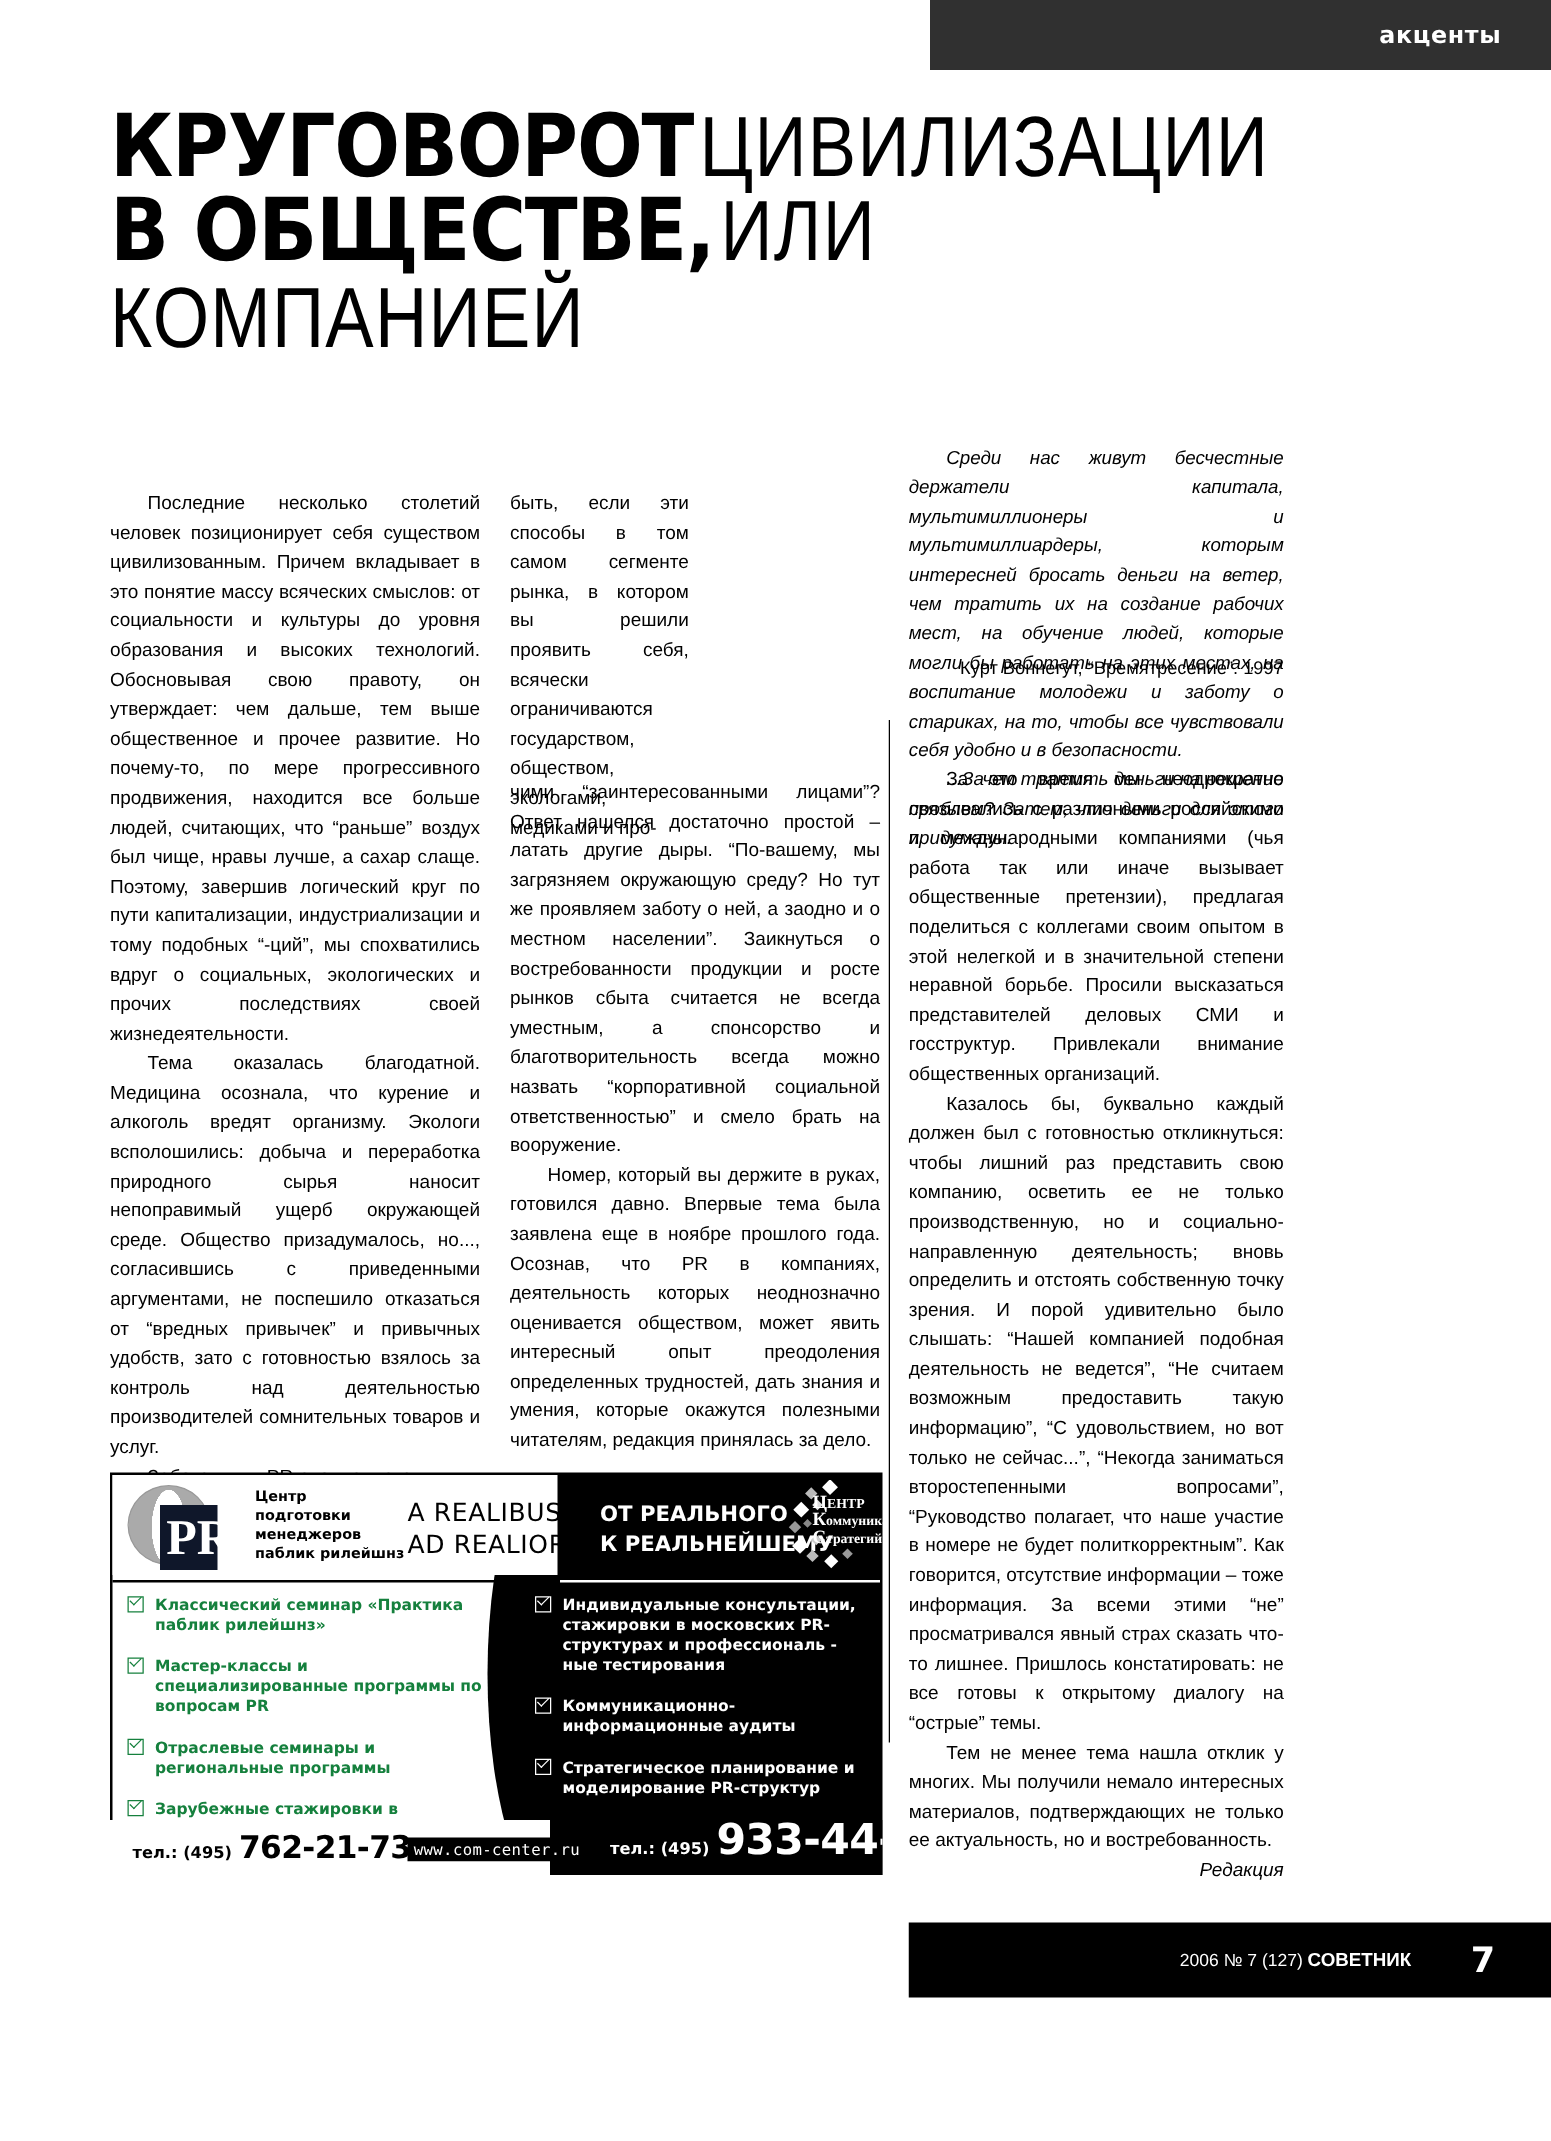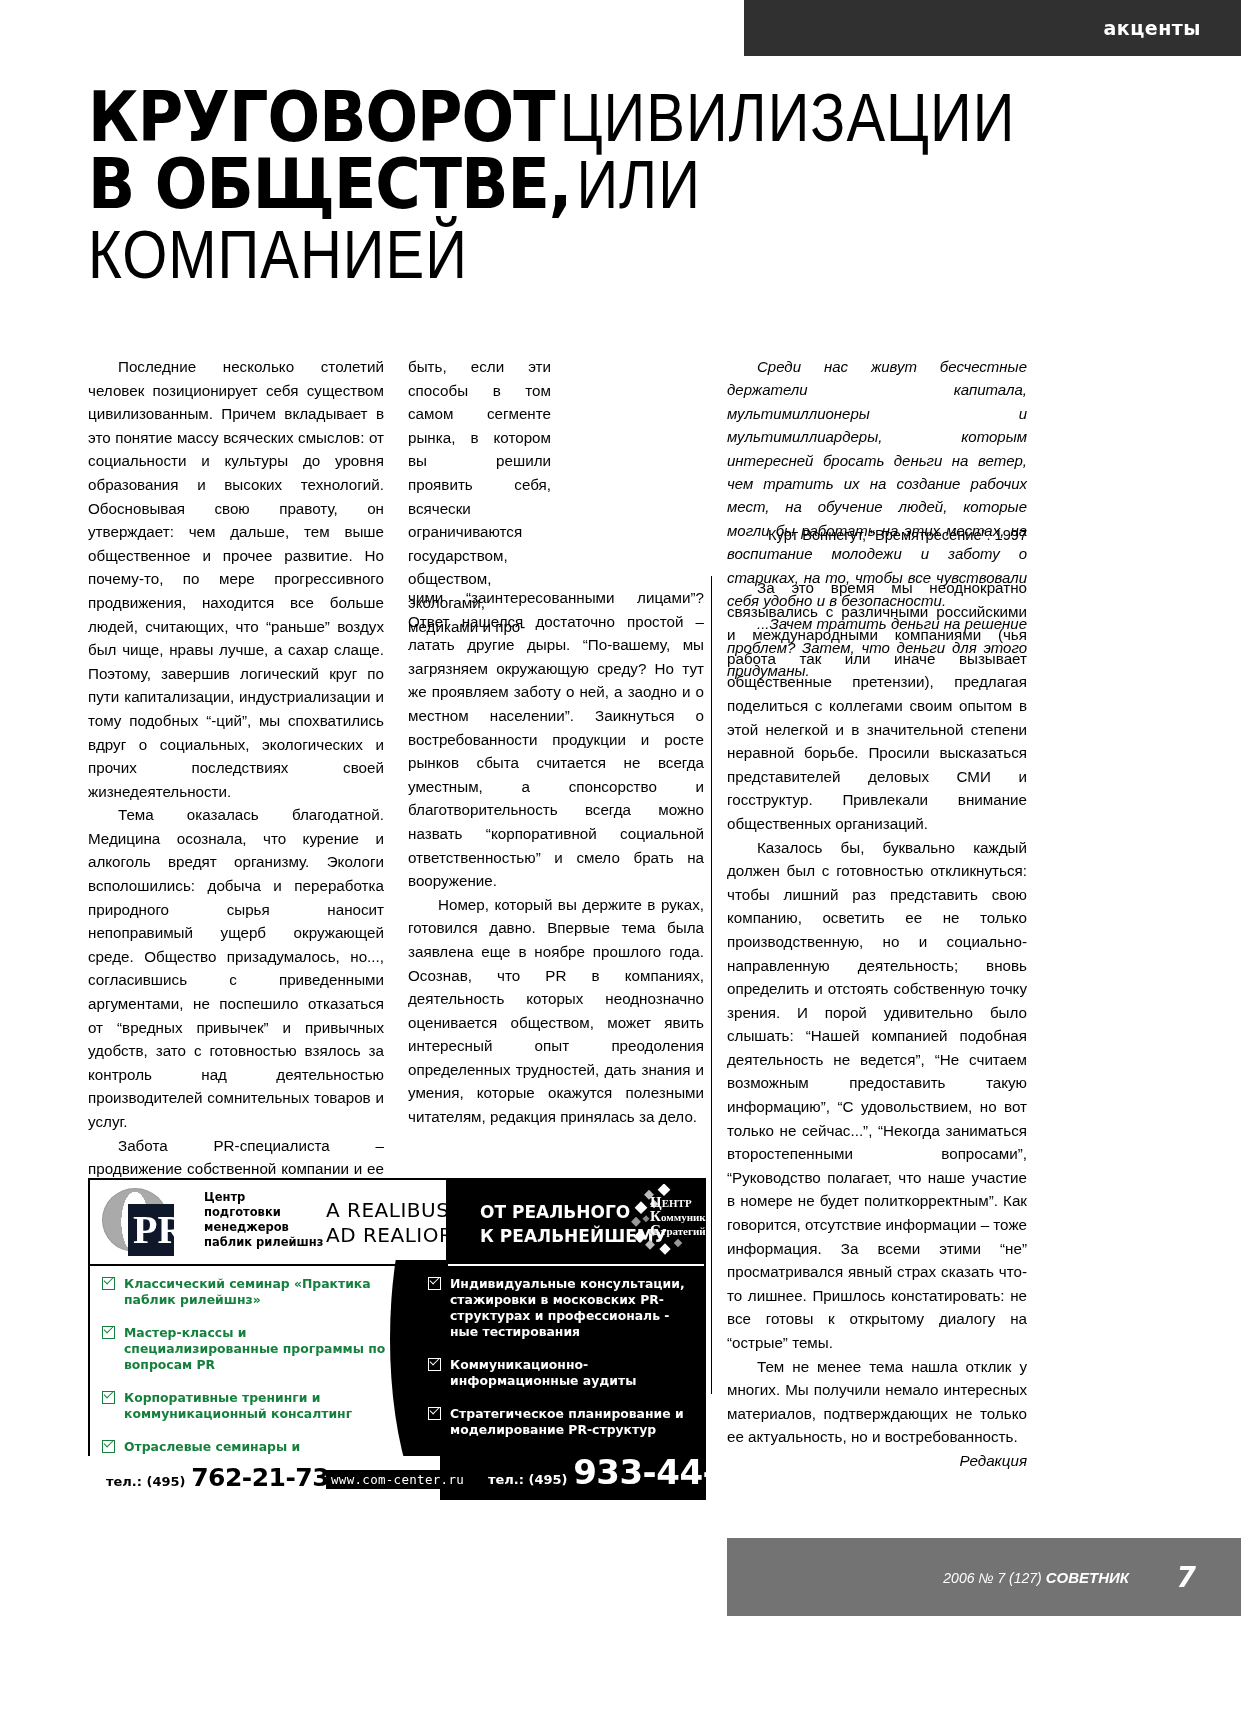--- a/index.html
+++ b/index.html
@@ -16,21 +16,21 @@
   .t-heavy{font-family:"DejaVu Sans",sans-serif;font-weight:bold;font-size:62px;letter-spacing:-1px;
       transform:scaleY(1.12);transform-origin:left bottom;display:inline-block;}
   .t-light{font-family:"Liberation Sans",sans-serif;font-weight:300;font-size:58px;letter-spacing:1px;
       display:inline-block;transform:scaleY(1.18);transform-origin:left bottom;}
   .ln1{margin-bottom:10px;}
   .ln2{margin-bottom:16px;}
   .ln3{margin-bottom:12px;}
 
   
   .col{position:absolute;font-family:"Liberation Sans",sans-serif;font-weight:300;
-      font-size:15.2px;line-height:23.6px;text-align:justify;color:#000;}
+      font-size:15.2px;line-height:23.6px;text-align:justify;color:#000;margin-top:36px;}
   .col p{margin:0;text-indent:30px;}
   .col p.noind{text-indent:0;}
 
   #col1{left:88px;top:355px;width:296px;}
   #col2a{left:408px;top:355px;width:143px;}
   #col2b{left:408px;top:586px;width:296px;}
   #col3{left:727px;top:576px;width:300px;}
 
   .epigraph{position:absolute;left:727px;top:355px;width:300px;
       font-family:"Liberation Sans",sans-serif;font-style:italic;font-weight:300;
@@ -92,21 +92,21 @@
   .ph-l{left:18px;bottom:8px;color:#000;}
   .ph-l .lab{font-size:13px;}
   .ph-l .num{font-size:25px;letter-spacing:-.5px;}
   .site{position:absolute;left:238px;bottom:11px;background:#000;color:#fff;
       font-family:"DejaVu Sans Mono",monospace;font-size:12.5px;padding:2px 5px;letter-spacing:.3px;}
   .ph-r{left:400px;bottom:8px;color:#fff;}
   .ph-r .lab{font-size:13px;}
   .ph-r .num{font-size:34px;letter-spacing:-.5px;}
 
   
-  .foot-band{position:absolute;left:727px;top:1538px;width:514px;height:78px;background:#737373;font-style:italic;}
+  .foot-band{position:absolute;left:727px;top:1538px;width:514px;height:60px;background:#000000;}
   .foot-issue{position:absolute;right:112px;top:50%;transform:translateY(-50%);color:#fff;
       font-family:"Liberation Sans",sans-serif;font-size:14px;white-space:nowrap;}
   .foot-issue b{font-weight:bold;font-size:15px;}
   .foot-pg{position:absolute;right:45px;top:50%;transform:translateY(-50%);color:#fff;
       font-family:"DejaVu Sans",sans-serif;font-weight:bold;font-size:28px;}
 </style>
 </head>
 <body>
 
 <div class="hdr-band">
@@ -205,21 +205,20 @@
       </div>
     </div>
 
     <div class="ad-sep"></div>
     <div class="ad-sep2"></div>
   </div>
 
   <div class="ad-colL">
     <div class="bullet"><span class="bx"></span><span>Классический семинар «Практика паблик рилейшнз»</span></div>
     <div class="bullet"><span class="bx"></span><span>Мастер-классы и специализированные программы по вопросам PR</span></div>
-    <div class="bullet"><span class="bx"></span><span>Корпоративные тренинги и коммуникационный консалтинг</span></div>
     <div class="bullet"><span class="bx"></span><span>Отраслевые семинары и региональные программы</span></div>
     <div class="bullet"><span class="bx"></span><span>Зарубежные стажировки в Германии, Великобритании, Франции, Бельгии, Нидерландах, Японии, Австрии, Италии и др.</span></div>
   </div>
 
   <div class="ad-colR">
     <div class="bullet"><span class="bx"></span><span>Индивидуальные консультации, стажировки в московских PR-структурах и профессиональ - ные тестирования</span></div>
     <div class="bullet"><span class="bx"></span><span>Коммуникационно-информационные аудиты</span></div>
     <div class="bullet"><span class="bx"></span><span>Стратегическое планирование и моделирование PR-структур</span></div>
     <div class="bullet"><span class="bx"></span><span>Маркетинговые и социологические исследования</span></div>
 

